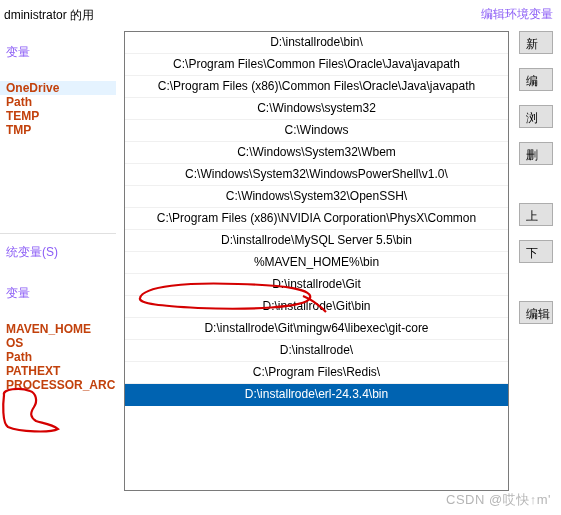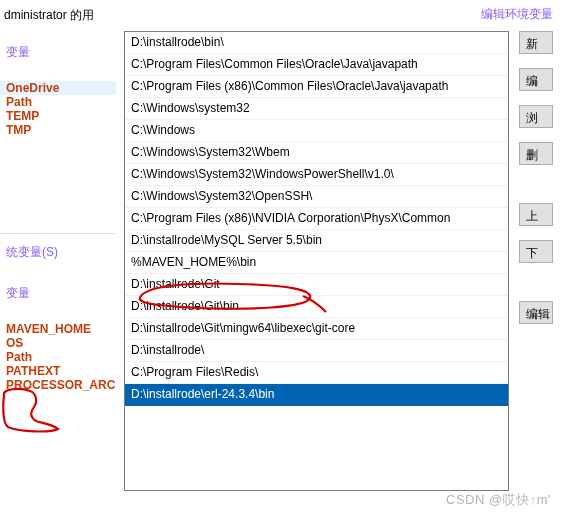--- a/index.html
+++ b/index.html
@@ -7,21 +7,21 @@
     .bg-panel { position: absolute; left: 0; top: 0; width: 120px; height: 478px; background: #fff; border-right: 1px solid #e0e0e0; padding: 4px 0 0; }
     .bg-title-frag { padding: 3px 4px 10px; color: #000; }
     .bg-section-h { padding: 10px 6px 20px; color: #8b5cf6; border-top: 1px solid #e0e0e0; margin-top: 6px; }
     .bg-section-h.first { border-top: none; margin-top: 0; }
     .bg-item { padding: 0 6px; color: #c2410c; white-space: nowrap; overflow: hidden; font-weight: bold; }
     .bg-item.sel { background: #e5f3ff; }
     .fg-dialog { position: absolute; left: 116px; top: 0; right: 0; bottom: 0; background: #fff; padding: 6px 8px; }
     .fg-title { padding: 0 0 8px 8px; color: #8b5cf6; text-align: right; }
     .fg-body { display: flex; gap: 10px; }
     .listbox { flex: 1; border: 1px solid #7a7a7a; background: #fff; height: 460px; overflow: hidden; }
-    .list-item { padding: 3px 6px 4px; border-bottom: 1px solid #f0f0f0; white-space: nowrap; overflow: hidden; color: #000; position: relative; }
+    .list-item { padding: 3px 6px 4px; border-bottom: 1px solid #f0f0f0; white-space: nowrap; overflow: hidden; color: #000; position: relative; text-align: center; }
     .list-item.selected { background: #0063b1; color: #fff; border-bottom: 1px solid #0063b1; }
     .btn-col { display: flex; flex-direction: column; gap: 14px; width: 34px; overflow: hidden; }
     .btn { border: 1px solid #adadad; background: #e1e1e1; padding: 4px 6px; text-align: left; white-space: nowrap; overflow: hidden; color: #000; cursor: default; height: 23px; }
     .annot { position: absolute; pointer-events: none; }
     .annot-maven { left: 128px; top: 278px; width: 200px; height: 36px; }
     .annot-os-path { left: 0; top: 385px; width: 68px; height: 50px; }
     .watermark { position: absolute; right: 10px; bottom: 6px; color: rgba(120,120,120,0.55); font-size: 13px; letter-spacing: 0.5px; pointer-events: none; }
   </style>
 </head>
 <body>

